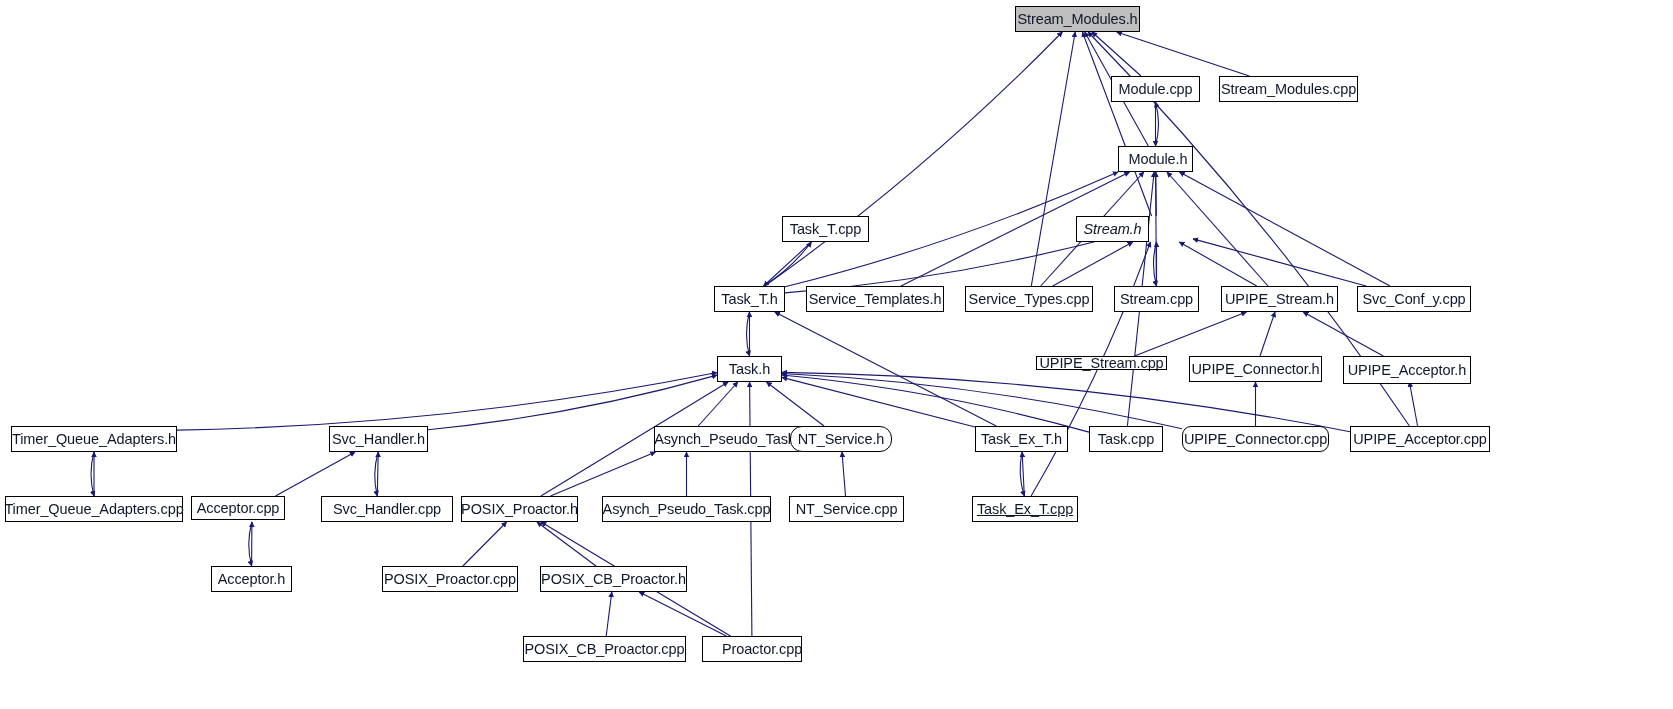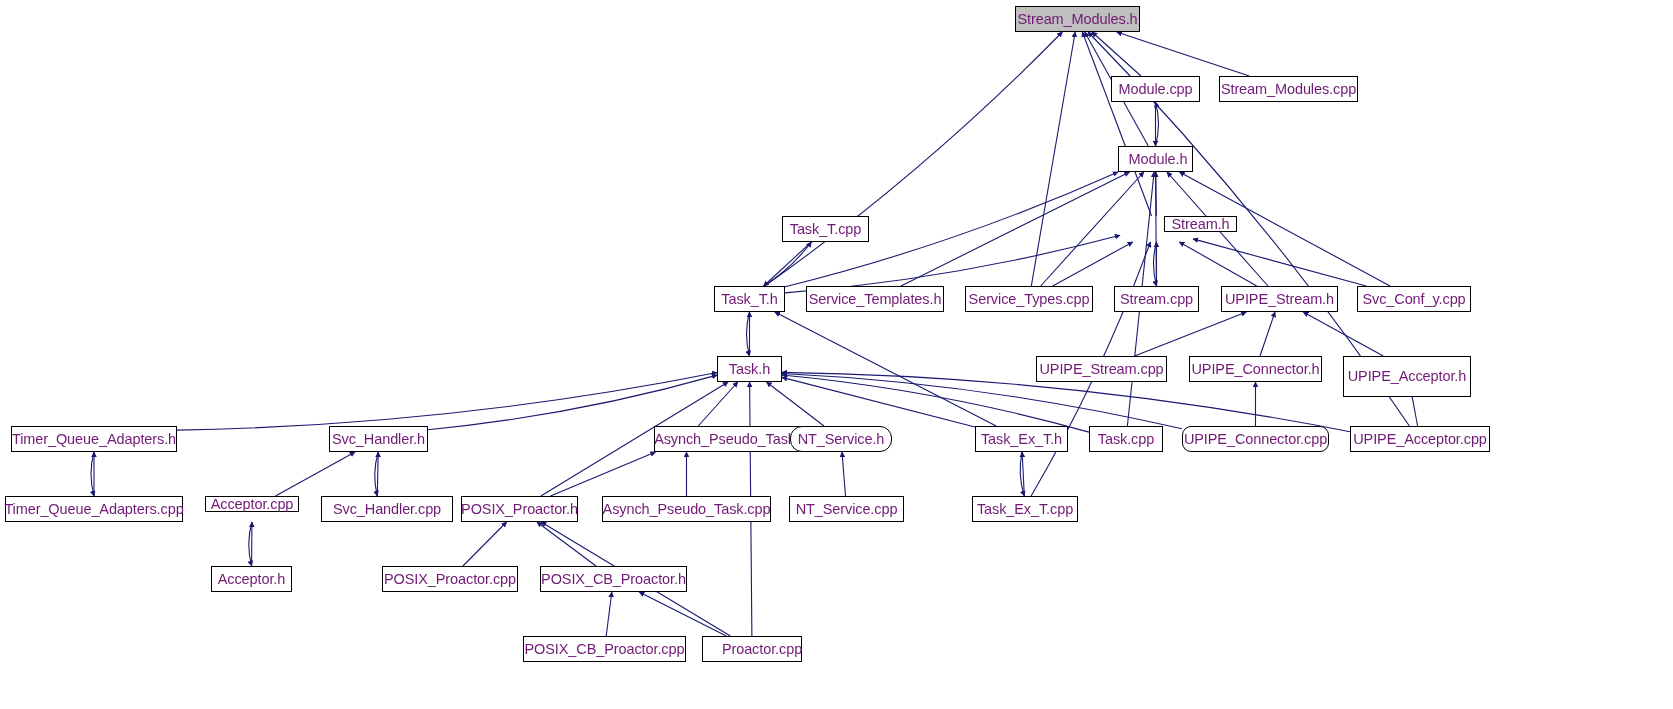--- a/index.html
+++ b/index.html
@@ -21,21 +21,21 @@
     top: 0;
     width: 1673px;
     height: 709px;
     pointer-events: none;
   }
   .node {
     position: absolute;
     box-sizing: border-box;
     border: 1px solid #000000;
     background: #ffffff;
-    color: #701a75;
+    color: #0f172a;
     font-size: 14.5px;
     line-height: 1;
     display: flex;
     align-items: center;
     justify-content: center;
     white-space: nowrap;
     padding: 0 7px;
     height: 26px;
     letter-spacing: -0.1px;
   }
@@ -117,45 +117,45 @@
         <path d="M 606.2 636.0 Q 609.0 614.0 611.8 592.0" fill="none" stroke="#191970" stroke-width="1.1" marker-end="url(#arrow)"></path>
         <path d="M 726.3 636.0 Q 682.8 614.0 639.2 592.0" fill="none" stroke="#191970" stroke-width="1.1" marker-end="url(#arrow)"></path>
       </g>
   </svg>
   <div id="nodes-layer">
       <div class="node root" style="left: 1015px; top: 6px; width: 125px; height: 26px;">Stream_Modules.h</div>
       <div class="node" style="left: 1111px; top: 76px; width: 89px; height: 26px;">Module.cpp</div>
       <div class="node" style="left: 1219px; top: 76px; width: 139px; height: 26px;">Stream_Modules.cpp</div>
       <div class="node" style="left: 1118px; top: 146px; width: 75px; height: 26px; padding-left: 12px;">Module.h</div>
       <div class="node" style="left: 782px; top: 216px; width: 87px; height: 26px;">Task_T.cpp</div>
-      <div class="node" style="left: 1164px; top: 216px; width: 73px; height: 16px;">Stream.h</div>
+      <div class="node" style="left: 1076px; top: 216px; width: 73px; height: 26px; font-style: italic;">Stream.h</div>
       <div class="node" style="left: 714px; top: 286px; width: 71px; height: 26px;">Task_T.h</div>
       <div class="node" style="left: 806px; top: 286px; width: 138px; height: 26px;">Service_Templates.h</div>
       <div class="node" style="left: 965px; top: 286px; width: 128px; height: 26px;">Service_Types.cpp</div>
       <div class="node" style="left: 1114px; top: 286px; width: 85px; height: 26px;">Stream.cpp</div>
       <div class="node" style="left: 1221px; top: 286px; width: 117px; height: 26px;">UPIPE_Stream.h</div>
       <div class="node" style="left: 1357px; top: 286px; width: 114px; height: 26px;">Svc_Conf_y.cpp</div>
       <div class="node" style="left: 717px; top: 356px; width: 65px; height: 26px;">Task.h</div>
-      <div class="node" style="left: 1036px; top: 356px; width: 131px; height: 26px;">UPIPE_Stream.cpp</div>
+      <div class="node" style="left: 1036px; top: 356px; width: 131px; height: 14px;">UPIPE_Stream.cpp</div>
       <div class="node" style="left: 1189px; top: 356px; width: 133px; height: 26px;">UPIPE_Connector.h</div>
-      <div class="node" style="left: 1343px; top: 356px; width: 128px; height: 41px;">UPIPE_Acceptor.h</div>
+      <div class="node" style="left: 1343px; top: 356px; width: 128px; height: 28px;">UPIPE_Acceptor.h</div>
       <div class="node" style="left: 11px; top: 426px; width: 166px; height: 26px;">Timer_Queue_Adapters.h</div>
       <div class="node" style="left: 329px; top: 426px; width: 99px; height: 26px;">Svc_Handler.h</div>
       <div class="node" style="left: 610px; top: 426px; width: 153px; height: 26px; margin-left: 44px;">Asynch_Pseudo_Task.h</div>
       <div class="node" style="left: 790px; top: 426px; width: 102px; height: 26px; border-radius: 12px;">NT_Service.h</div>
       <div class="node" style="left: 975px; top: 426px; width: 93px; height: 26px;">Task_Ex_T.h</div>
       <div class="node" style="left: 1089px; top: 426px; width: 74px; height: 26px;">Task.cpp</div>
       <div class="node" style="left: 1182px; top: 426px; width: 147px; height: 26px; border-radius: 9px;">UPIPE_Connector.cpp</div>
       <div class="node" style="left: 1350px; top: 426px; width: 140px; height: 26px;">UPIPE_Acceptor.cpp</div>
       <div class="node" style="left: 5px; top: 496px; width: 178px; height: 26px;">Timer_Queue_Adapters.cpp</div>
-      <div class="node" style="left: 205px; top: 496px; width: 94px; height: 16px;">Acceptor.cpp</div>
+      <div class="node" style="left: 191px; top: 496px; width: 94px; height: 24px;">Acceptor.cpp</div>
       <div class="node" style="left: 321px; top: 496px; width: 132px; height: 26px;">Svc_Handler.cpp</div>
       <div class="node" style="left: 461px; top: 496px; width: 117px; height: 26px;">POSIX_Proactor.h</div>
       <div class="node" style="left: 602px; top: 496px; width: 169px; height: 26px;">Asynch_Pseudo_Task.cpp</div>
       <div class="node" style="left: 789px; top: 496px; width: 115px; height: 26px;">NT_Service.cpp</div>
-      <div class="node" style="left: 972px; top: 496px; width: 106px; height: 26px;">Task_Ex_T.cpp</div>
+      <div class="node" style="left: 972px; top: 496px; width: 106px; height: 26px; text-decoration: underline;">Task_Ex_T.cpp</div>
       <div class="node" style="left: 211px; top: 566px; width: 81px; height: 26px;">Acceptor.h</div>
       <div class="node" style="left: 382px; top: 566px; width: 136px; height: 26px;">POSIX_Proactor.cpp</div>
       <div class="node" style="left: 540px; top: 566px; width: 147px; height: 26px;">POSIX_CB_Proactor.h</div>
       <div class="node" style="left: 523px; top: 636px; width: 163px; height: 26px;">POSIX_CB_Proactor.cpp</div>
       <div class="node" style="left: 702px; top: 636px; width: 100px; height: 26px; padding-left: 27px;">Proactor.cpp</div>
     </div>
 </div>
 
 </body></html>

